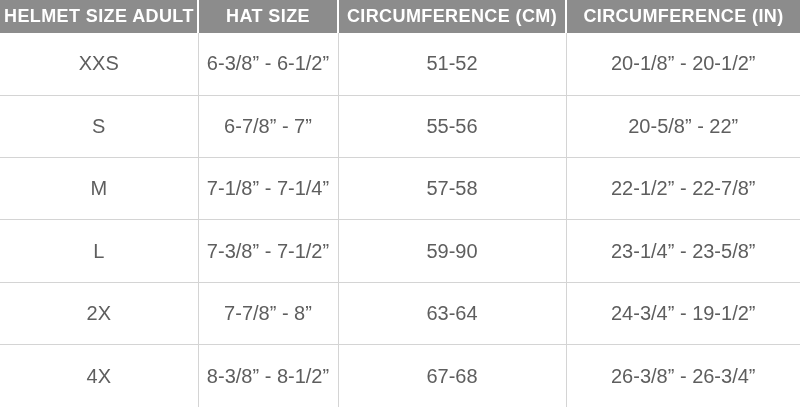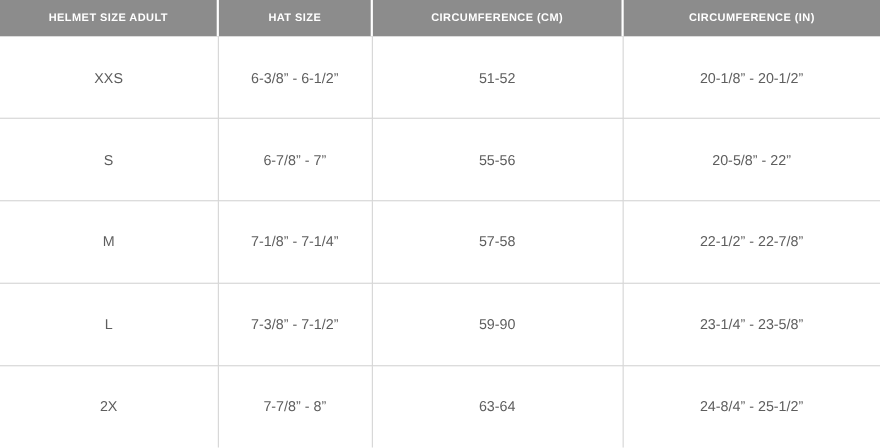--- a/index.html
+++ b/index.html
@@ -21,37 +21,37 @@
     table-layout: fixed;
   }
   #size-chart col.c0 { width: 198px; }
   #size-chart col.c1 { width: 140px; }
   #size-chart col.c2 { width: 228px; }
   #size-chart col.c3 { width: 234px; }
 
   #size-chart thead th {
     background: #8c8c8c;
     color: #ffffff;
-    font-size: 10px;
+    font-size: 18px;
     font-weight: bold;
     letter-spacing: 0.4px;
     text-align: center;
     height: 33px;
     padding: 0 4px;
     border-right: 2px solid #ffffff;
     box-sizing: border-box;
     white-space: nowrap;
   }
   #size-chart thead th:last-child {
     border-right: none;
   }
 
   #size-chart tbody td {
     text-align: center;
-    font-size: 13px;
+    font-size: 20px;
     color: #5e5e5e;
     height: 37.4px;
     padding: 0 4px;
     border-bottom: 1px solid #d4d4d4;
     border-right: 1px solid #d4d4d4;
     box-sizing: border-box;
     white-space: nowrap;
   }
   #size-chart tbody td:last-child {
     border-right: none;
@@ -100,16 +100,22 @@
     <tr>
       <td>L</td>
       <td>7-3/8” - 7-1/2”</td>
       <td>59-90</td>
       <td>23-1/4” - 23-5/8”</td>
     </tr>
     <tr>
       <td>2X</td>
       <td>7-7/8” - 8”</td>
       <td>63-64</td>
-      <td>24-8/4” - 25-1/2”</td>
+      <td>24-3/4” - 19-1/2”</td>
+    </tr>
+    <tr>
+      <td>4X</td>
+      <td>8-3/8” - 8-1/2”</td>
+      <td>67-68</td>
+      <td>26-3/8” - 26-3/4”</td>
     </tr>
   </tbody>
 </table>
 
 </body></html>

